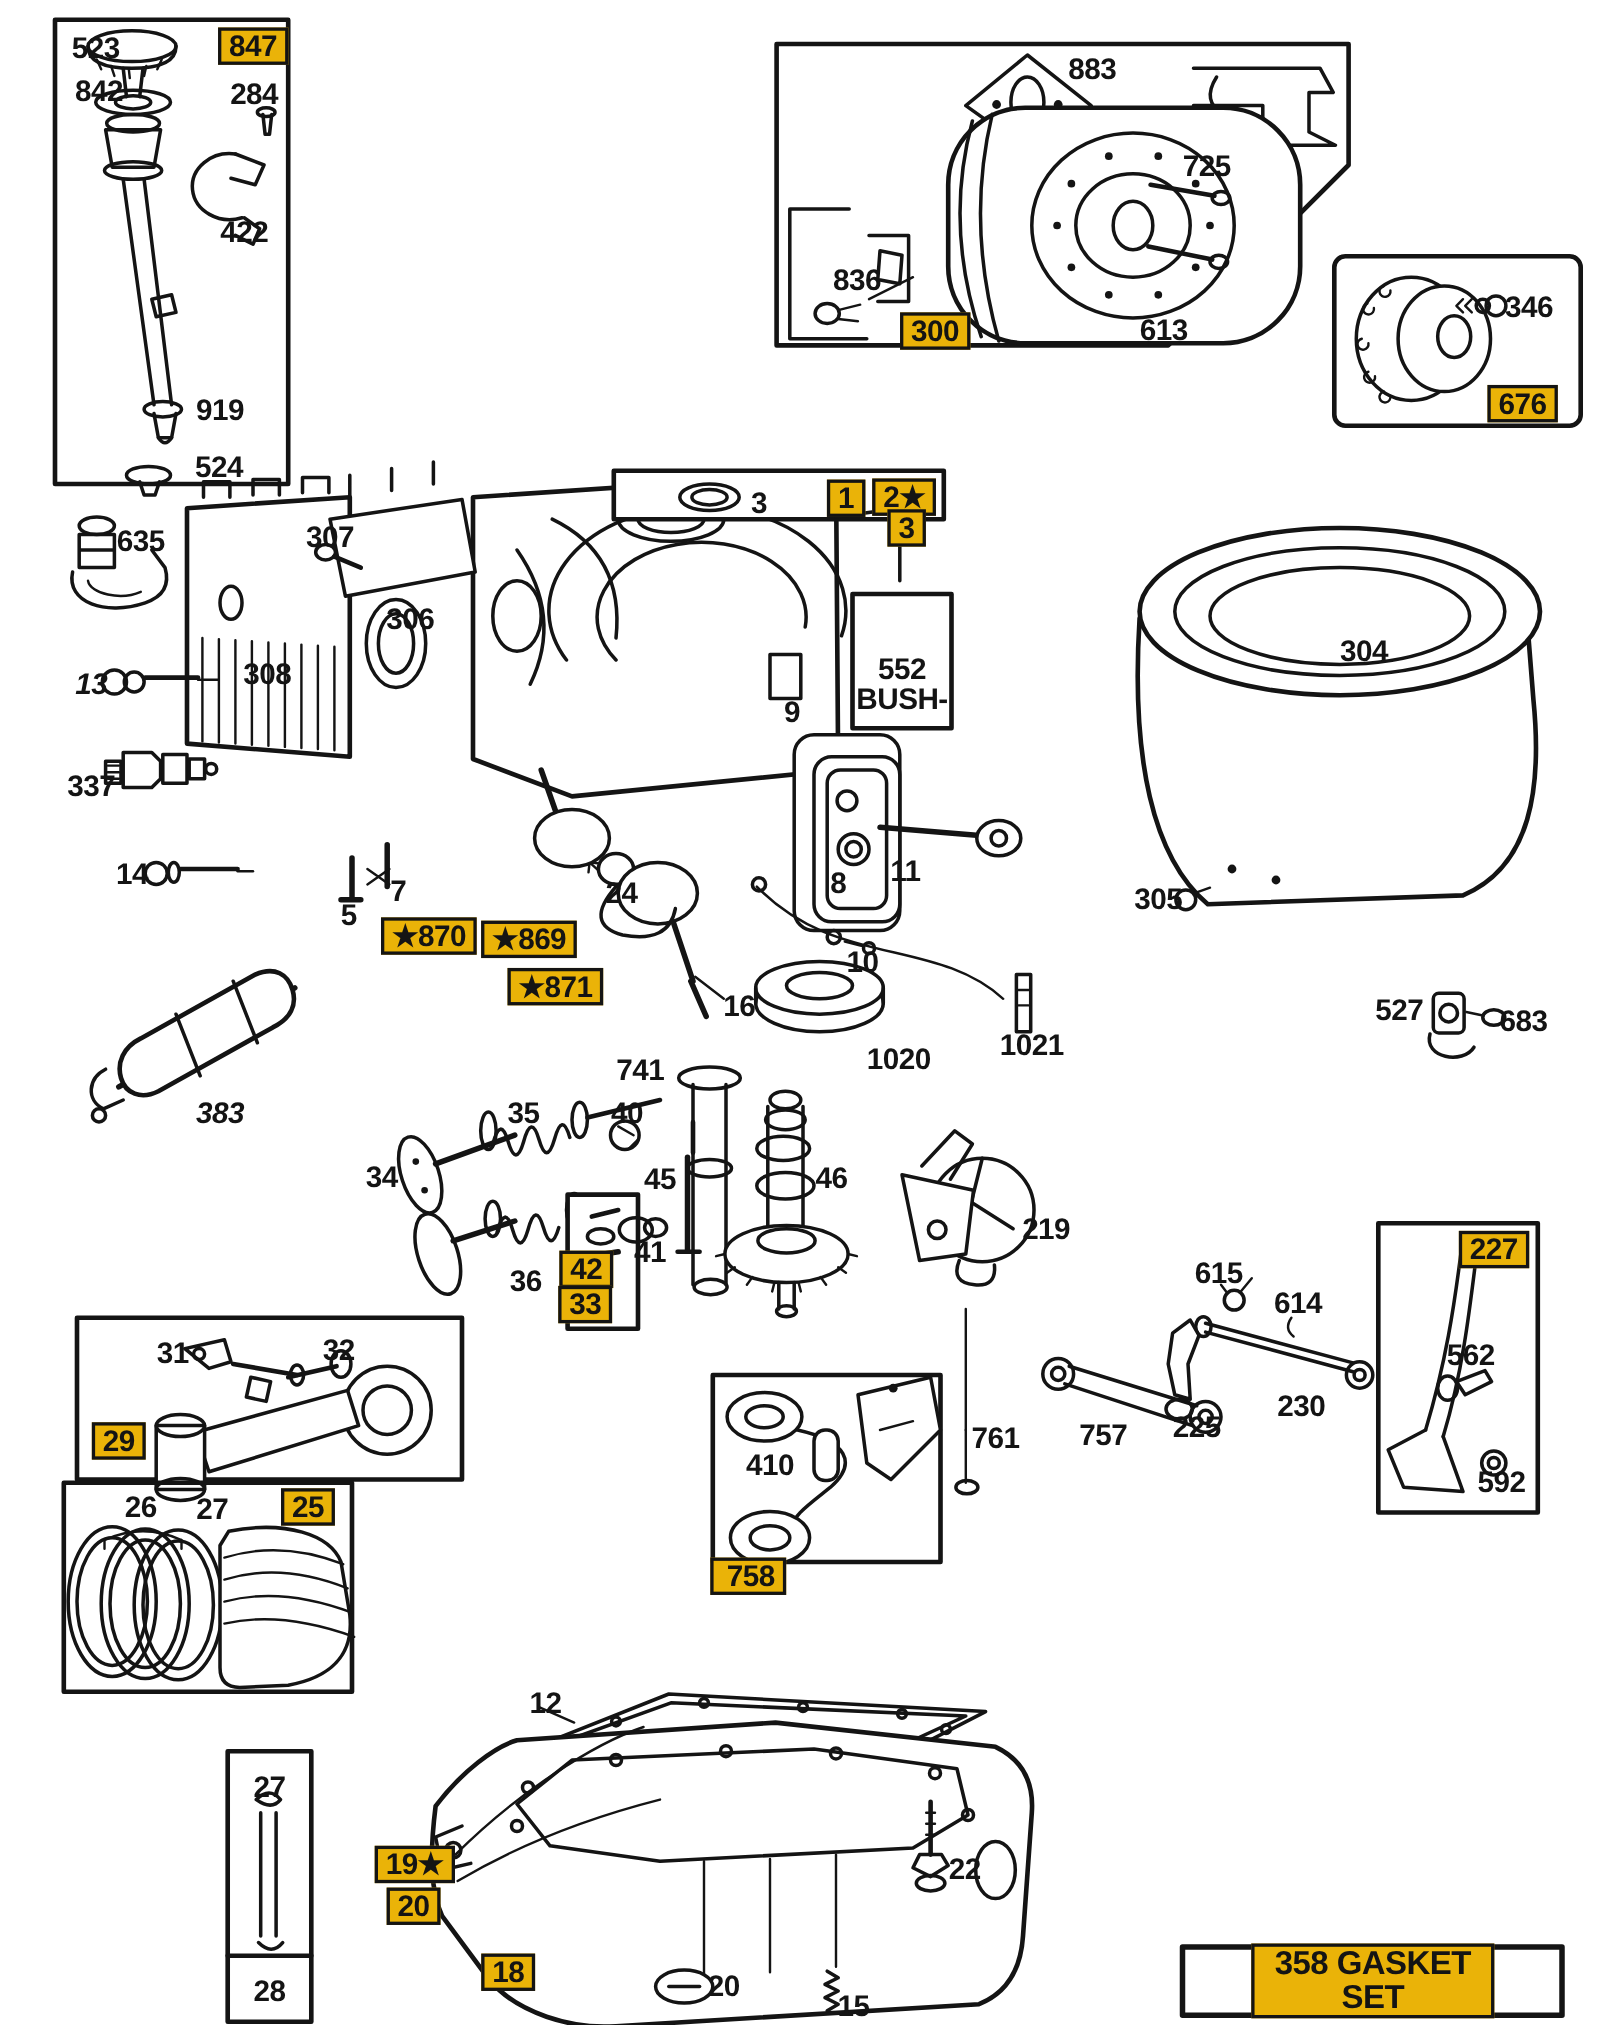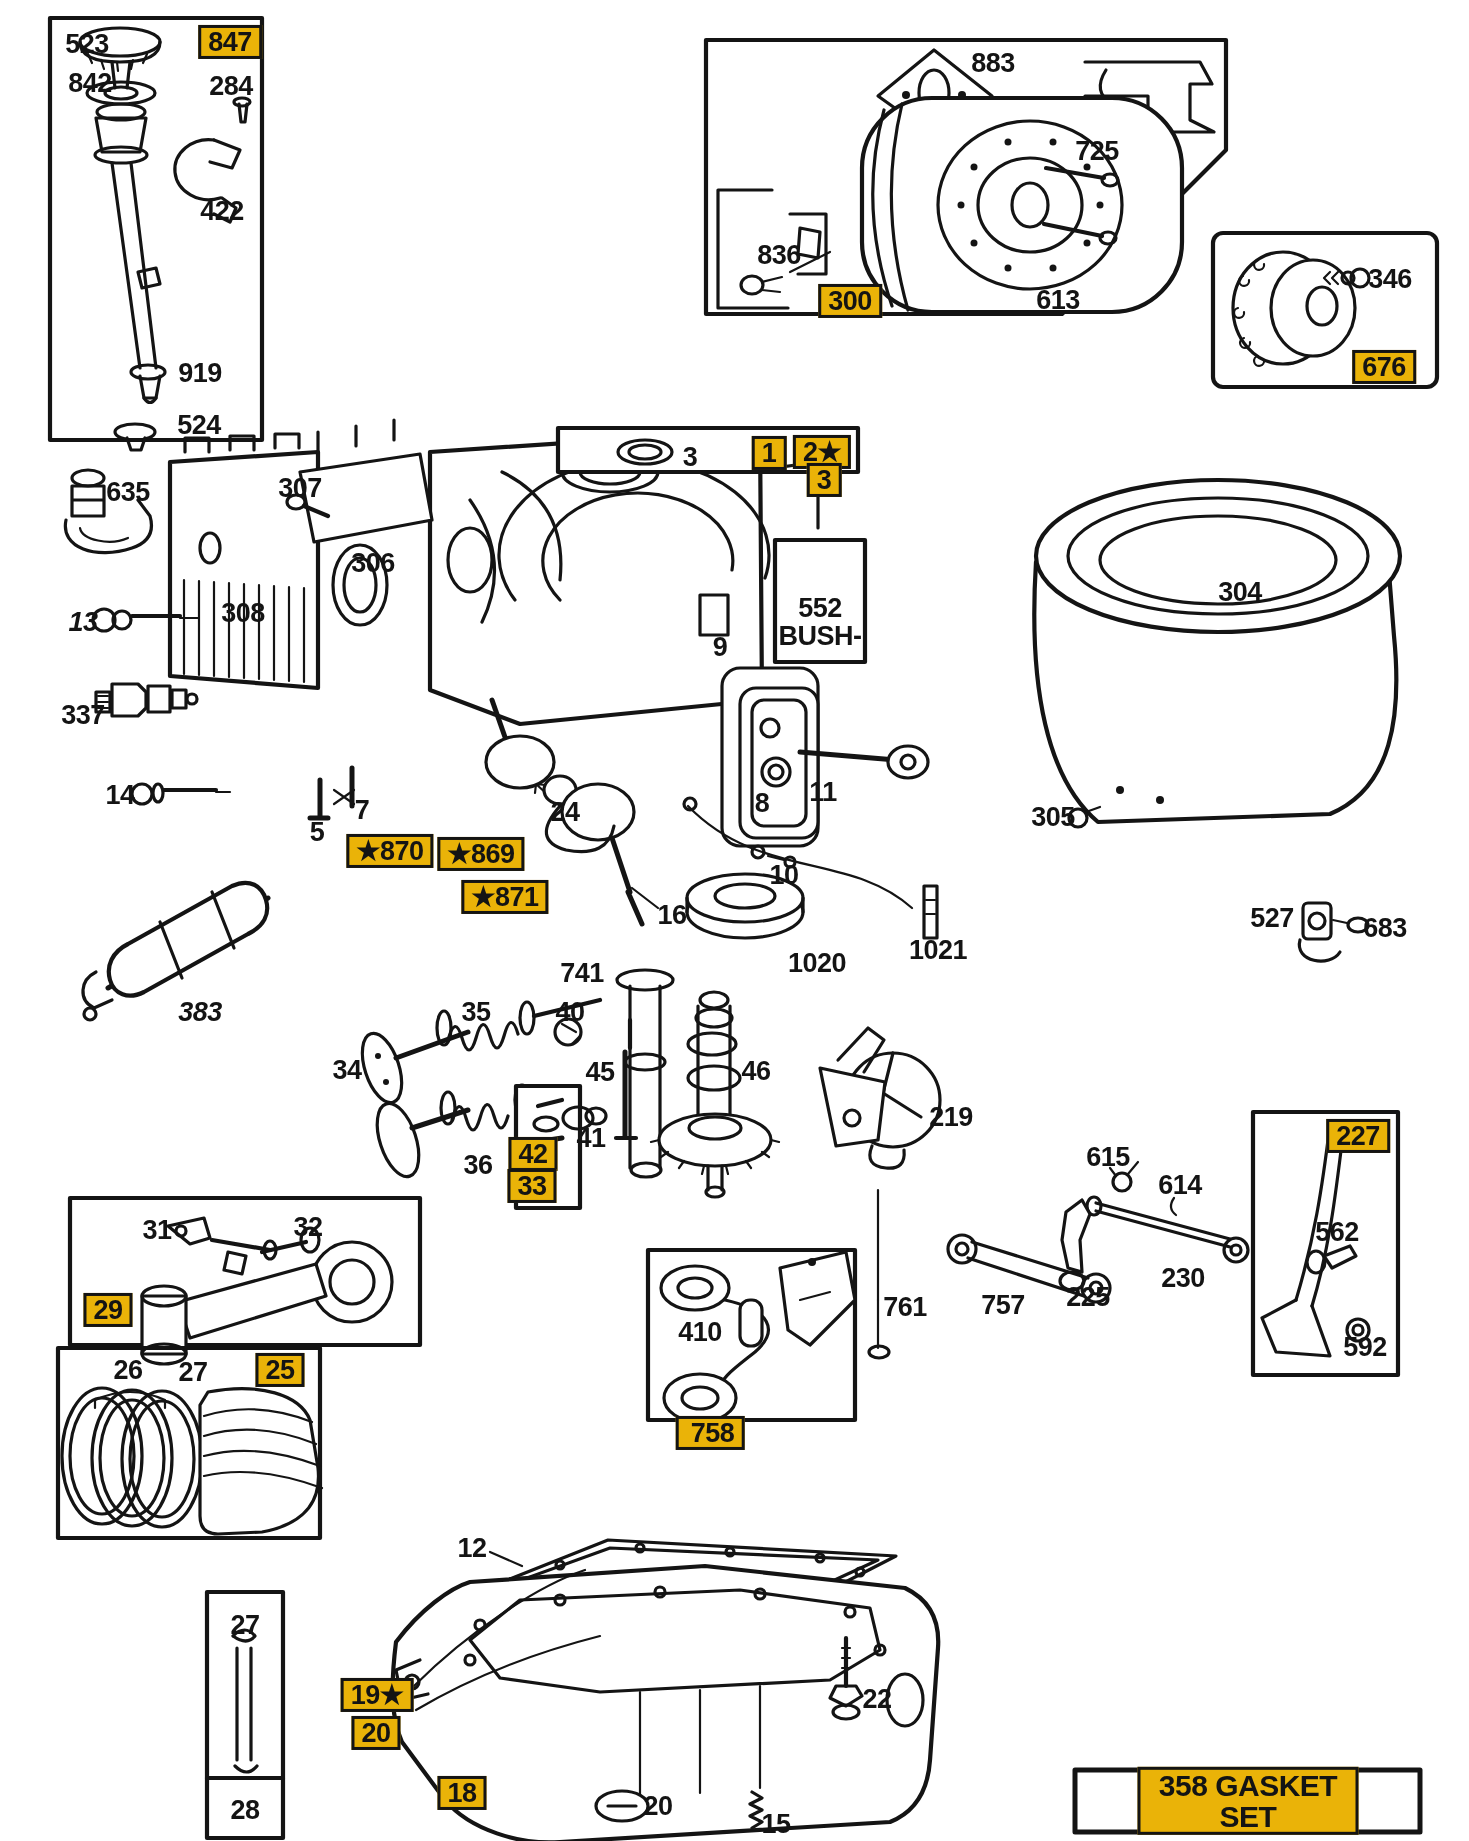--- a/index.html
+++ b/index.html
@@ -430,31 +430,31 @@
       <div class="lbl boxed" style="left: 532px; top: 1186px;">33</div>
       <div class="lbl" style="left: 478px; top: 1165px;">36</div>
       <div class="lbl" style="left: 951px; top: 1117px;">219</div>
       <div class="lbl" style="left: 157px; top: 1230px;">31</div>
       <div class="lbl" style="left: 308px; top: 1227px;">32</div>
       <div class="lbl boxed" style="left: 108px; top: 1310px;">29</div>
       <div class="lbl" style="left: 128px; top: 1370px;">26</div>
       <div class="lbl" style="left: 193px; top: 1372px;">27</div>
       <div class="lbl boxed" style="left: 280px; top: 1370px;">25</div>
       <div class="lbl" style="left: 700px; top: 1332px;">410</div>
-      <div class="lbl boxed" style="left: 710px; top: 1433px; padding-left: 12px;">758</div>
+      <div class="lbl boxed" style="left: 680px; top: 1433px; padding-left: 12px;">758</div>
       <div class="lbl" style="left: 905px; top: 1307px;">761</div>
       <div class="lbl" style="left: 1003px; top: 1305px;">757</div>
       <div class="lbl" style="left: 1108px; top: 1157px;">615</div>
       <div class="lbl" style="left: 1180px; top: 1185px;">614</div>
       <div class="lbl" style="left: 1183px; top: 1278px;">230</div>
       <div class="lbl" style="left: 1088px; top: 1297px;">225</div>
       <div class="lbl boxed" style="left: 1358px; top: 1136px;">227</div>
       <div class="lbl" style="left: 1337px; top: 1232px;">562</div>
       <div class="lbl" style="left: 1365px; top: 1347px;">592</div>
-      <div class="lbl" style="left: 472px; top: 1548px;">12</div>
+      <div class="lbl" style="left: 496px; top: 1548px;">12</div>
       <div class="lbl boxed" style="left: 377px; top: 1695px;">19★</div>
       <div class="lbl boxed" style="left: 376px; top: 1733px;">20</div>
       <div class="lbl boxed" style="left: 462px; top: 1793px;">18</div>
       <div class="lbl" style="left: 658px; top: 1806px;">20</div>
       <div class="lbl" style="left: 877px; top: 1699px;">22</div>
       <div class="lbl" style="left: 776px; top: 1824px;">15</div>
       <div class="lbl" style="left: 245px; top: 1625px;">27</div>
       <div class="lbl" style="left: 245px; top: 1810px;">28</div>
       <div class="lbl boxed" style="left: 1248px; top: 1801px; font-size: 30px;">358 GASKET SET</div>
     </div>

